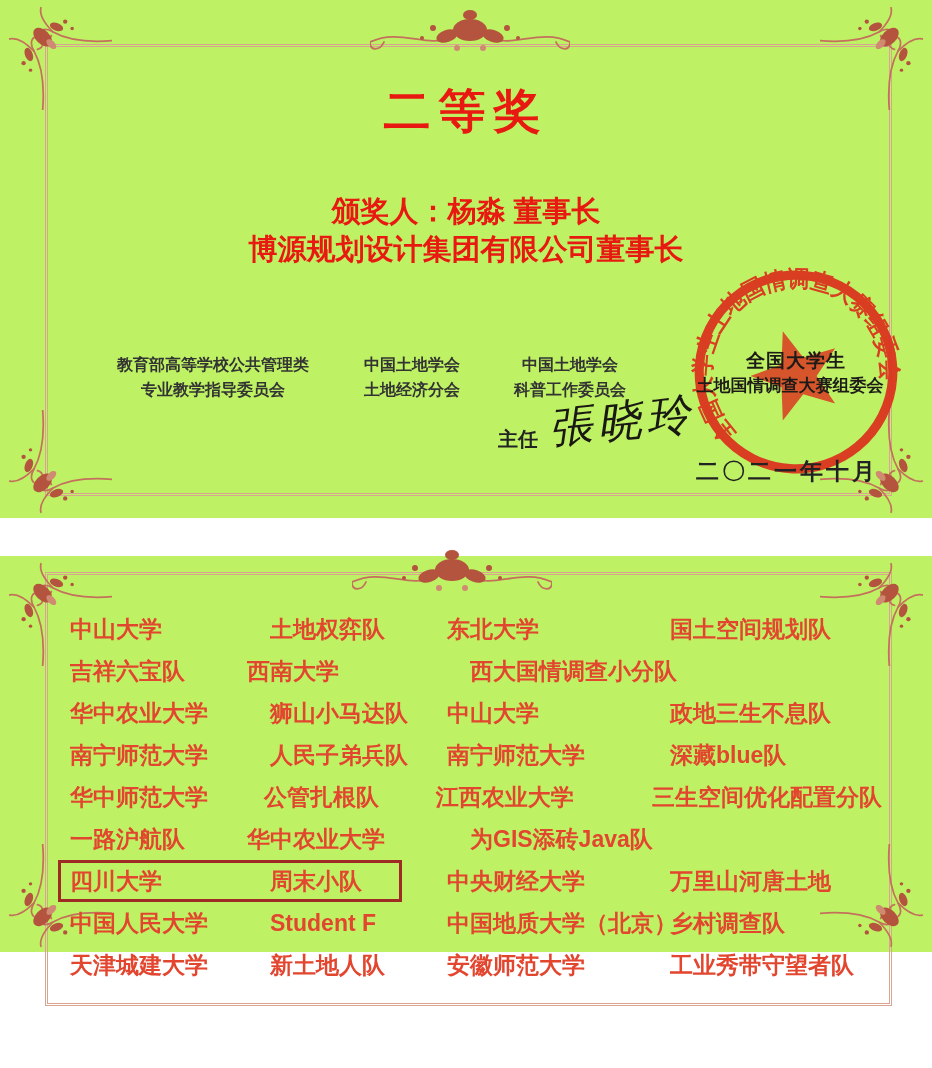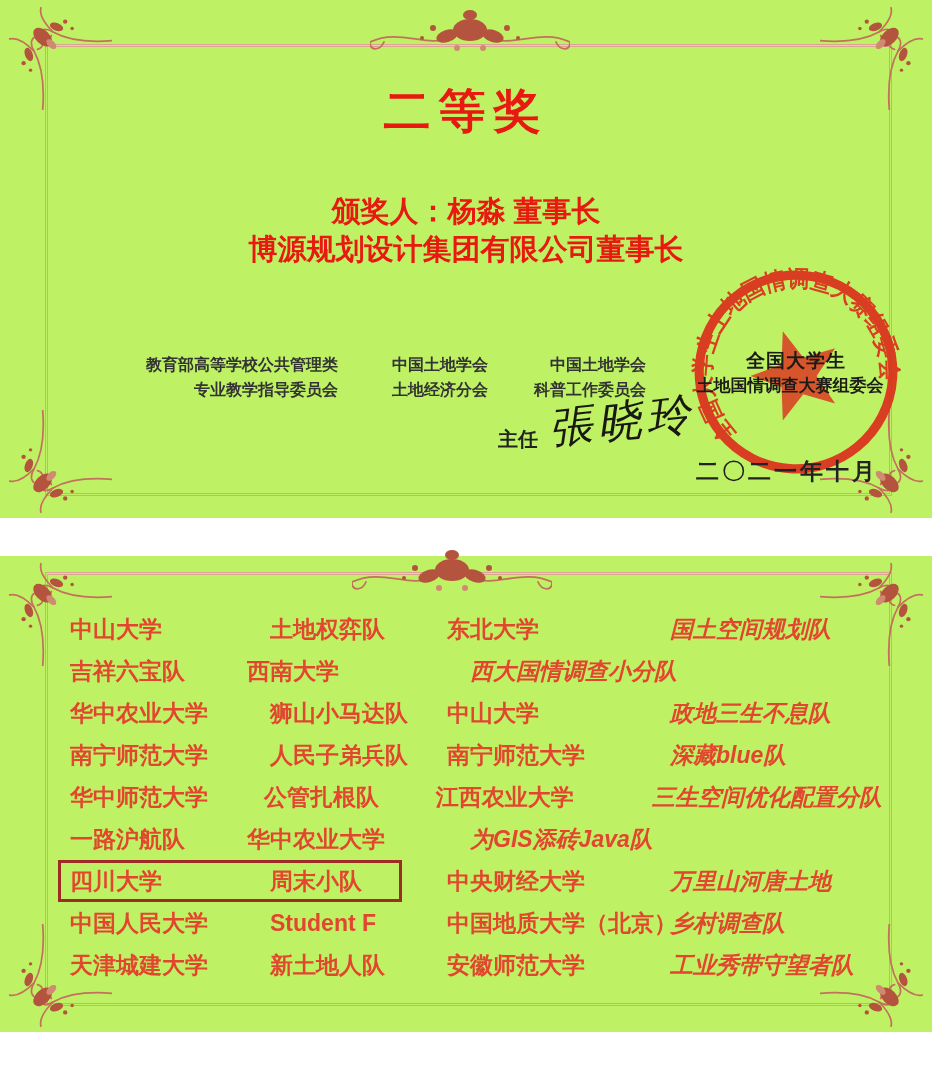--- a/index.html
+++ b/index.html
@@ -2,21 +2,21 @@
 <html><head>
 <meta charset="utf-8">
 <style>
   html,body { margin:0; padding:0; }
   body {
     width:932px; height:1068px; background:#ffffff; position:relative;
     font-family:"Liberation Sans", sans-serif; overflow:hidden;
   }
   .card { position:absolute; left:0; width:932px; background:#bef264; }
   #card1 { top:0; height:518px; }
-  #card2 { top:556px; height:476px; }
+  #card2 { top:556px; height:396px; }
 
   .frame { position:absolute; border:3px double #d9a492; }
   #card1 .frame { left:45px; top:44px; width:841px; height:446px; }
   #card2 .frame { left:45px; top:16px; width:841px; height:428px; }
 
   .corner { position:absolute; width:104px; height:104px; pointer-events:none; }
   .corner svg, .spray svg { width:100%; height:100%; display:block; }
   .corner.tl { left:8px;  top:6px; }
   .corner.tr { right:8px; top:6px;  transform:scaleX(-1); }
   .corner.bl { left:8px;  bottom:4px; transform:scaleY(-1); }
@@ -27,21 +27,21 @@
 
   .title {
     position:absolute; top:80px; left:0; width:100%; text-align:center;
     font-size:47px; font-weight:800; letter-spacing:8px; color:#e81911;
   }
   .presenter {
     position:absolute; top:192px; left:0; width:100%; text-align:center;
     font-size:29px; line-height:38px; font-weight:800; color:#e81911;
   }
   .org {
-    position:absolute; top:352px; text-align:right;
+    position:absolute; top:352px; text-align:center;
     font-size:16px; line-height:25px; font-weight:700; color:#333333;
   }
   .org1 { left:88px;  width:250px; }
   .org2 { left:336px; width:152px; }
   .org3 { left:494px; width:152px; }
 
   .sig-label { position:absolute; left:498px; top:426px; font-size:20px; font-weight:700; color:#222; }
   .sig-name  {
     position:absolute; left:548px; top:392px; font-size:44px; font-style:italic;
     font-family:"DejaVu Serif", serif; color:#1a1813; letter-spacing:5px;
@@ -63,21 +63,21 @@
   }
 
   #winners-rows { position:absolute; left:70px; top:52px; width:812px; }
   .row {
     height:42px; display:flex; align-items:center; position:relative;
     font-size:23px; font-weight:700; color:#e2462f; white-space:nowrap;
   }
   .row .c1 { width:200px; }
   .row .c2 { width:177px; }
   .row .c3 { width:223px; }
-  .row .c4 { flex:1;font-style:italic; }
+  .row .c4 { flex:1; }
   .row.boxed::before {
     content:""; position:absolute; left:-12px; top:0; width:344px; height:42px;
     border:3px solid #9e2b24; box-sizing:border-box;
   }
 </style>
 </head>
 <body>
 
 <div class="card" id="card1">
   <div class="frame"></div>

